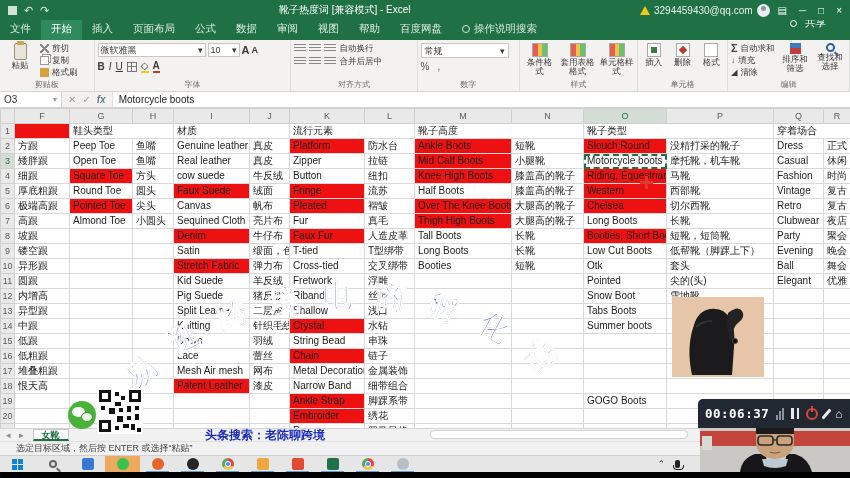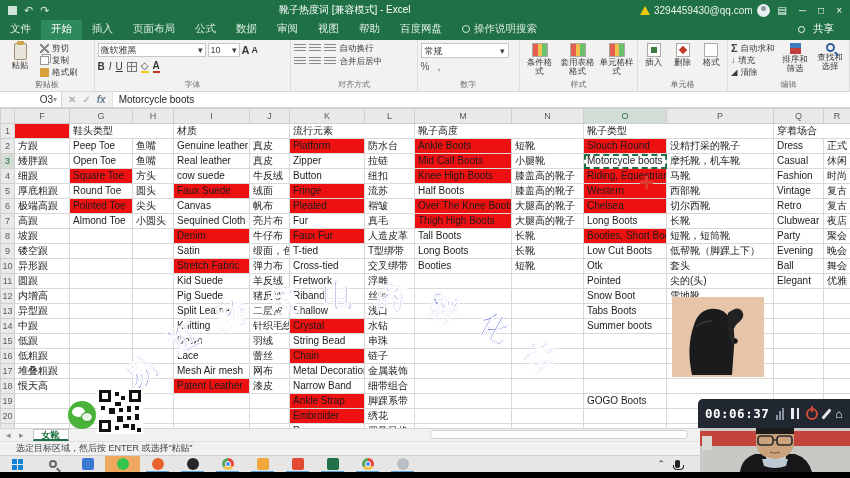--- a/index.html
+++ b/index.html
@@ -21,21 +21,21 @@
 .avatar:after{content:"";position:absolute;left:4px;top:2px;width:5px;height:5px;border-radius:50%;background:#8a9aa0}
 .winbtn{color:#fff;font-size:10px;padding:0 4px;cursor:default}
 
 
 .tabrow{position:absolute;top:20px;left:0;right:0;height:20px;background:#1f7145;display:flex;
   align-items:flex-end;z-index:29;font-size:10.5px;color:#dcebe1}
 .rtab{padding:3px 10px 4px;white-space:nowrap}
 .rtab.active{background:#2e8a5c;color:#fff;border-radius:2px 2px 0 0}
 .tab-search{display:flex;align-items:center;gap:4px;margin-left:10px;padding-bottom:4px;color:#d4e6da}
 .bulb{width:8px;height:8px;border-radius:50%;border:1px solid #d4e6da}
-.share-btn{margin-left:auto;margin-right:16px;padding-bottom:4px;display:flex;gap:8px;align-items:center;color:#fff}
+.share-btn{margin-left:auto;margin-right:24px;padding-bottom:10px;display:flex;gap:8px;align-items:center;color:#fff}
 .person-ico{width:7px;height:7px;border-radius:50%;border:1px solid #fff}
 
 
 .ribbon{position:absolute;top:40px;left:0;right:0;height:52px;background:#f3f2f1;
   border-bottom:1px solid #d8d6d4;display:flex;z-index:28;font-size:9px;color:#3b3a39}
 .rgroup{position:relative;border-right:1px solid #ddd;display:flex;flex-direction:column;padding:3px 3px 1px}
 .rgroup .glabel{margin-top:auto;text-align:center;font-size:8px;color:#6f6d6b;line-height:10px}
 .gbody{display:flex;gap:3px;align-items:flex-start}
 .bigbtn{display:flex;flex-direction:column;align-items:center;width:34px;gap:1px}
 .bigbtn .blab{font-size:8.5px;text-align:center;line-height:9px}
@@ -71,21 +71,21 @@
 .sortico{width:11px;height:11px;background:linear-gradient(180deg,#3d7ac2 50%,#c23d3d 50%)}
 .magico{width:9px;height:9px;border:2px solid #2f5f9e;border-radius:50%;position:relative}
 .magico:after{content:"";position:absolute;width:5px;height:2px;background:#2f5f9e;transform:rotate(45deg);left:6px;top:8px}
 .cloudico{width:18px;height:10px;background:#7aa7d8;border-radius:6px;position:relative}
 .cloudico:before{content:"";position:absolute;left:3px;top:-4px;width:8px;height:8px;border-radius:50%;background:#7aa7d8}
 
 
 .formulabar{position:absolute;top:92px;left:0;right:0;height:16px;background:#f3f2f1;display:flex;
   align-items:stretch;z-index:27;border-bottom:1px solid #d4d4d4;font-size:10px}
 .namebox{width:62px;background:#fff;border-right:1px solid #d4d4d4;display:flex;align-items:center;
-  padding:2px 4px;justify-content:flex-end;color:#333}
+  padding:2px 4px;justify-content:space-between;color:#333}
 .fxbtns{display:flex;align-items:center;gap:6px;padding:0 6px;color:#9a9a9a;border-right:1px solid #e0e0e0}
 .fx{font-style:italic;font-weight:bold;color:#5f7d95}
 .formulatext{flex:1;background:#fff;display:flex;align-items:center;padding:0 6px;color:#222}
 
 
 .gridwrap{position:absolute;top:108px;left:0;width:850px;z-index:1}
 table.grid{border-collapse:collapse;table-layout:fixed;width:850px}
 table.grid td,table.grid th{border:1px solid #d9d9d9;height:15px;overflow:hidden;white-space:nowrap;
   font-size:10px;font-weight:normal;padding:0 0 0 3px;color:#1c1c1c;text-align:left;line-height:14px}
 table.grid th{background:#e9e9e9;color:#5a5a5a;text-align:center;font-size:9px;padding:0;border-color:#cfcfcf}
@@ -771,20 +771,21 @@
         <rect x="30" y="28" width="4" height="4"></rect>
           <rect x="38" y="26" width="4" height="6"></rect>
           <rect x="18" y="38" width="4" height="4"></rect>
         <rect x="26" y="36" width="6" height="4"></rect>
           <rect x="34" y="36" width="4" height="6"></rect>
           <rect x="40" y="40" width="4" height="4"></rect>
       </g>
     </svg>
   </div>
   <div class="wechat"></div>
+  <div class="wmline">头条搜索：老陈聊跨境</div>
 
   <div class="redcursor"></div>
 
   <div class="sheetbar">
     <span class="navarrs">◂ ▸</span>
     <span class="sheettab">女靴</span>
   </div>
   <div class="hscroll"></div>
   <div class="statusbar">
     <span>选定目标区域，然后按 ENTER 或选择“粘贴”</span>

